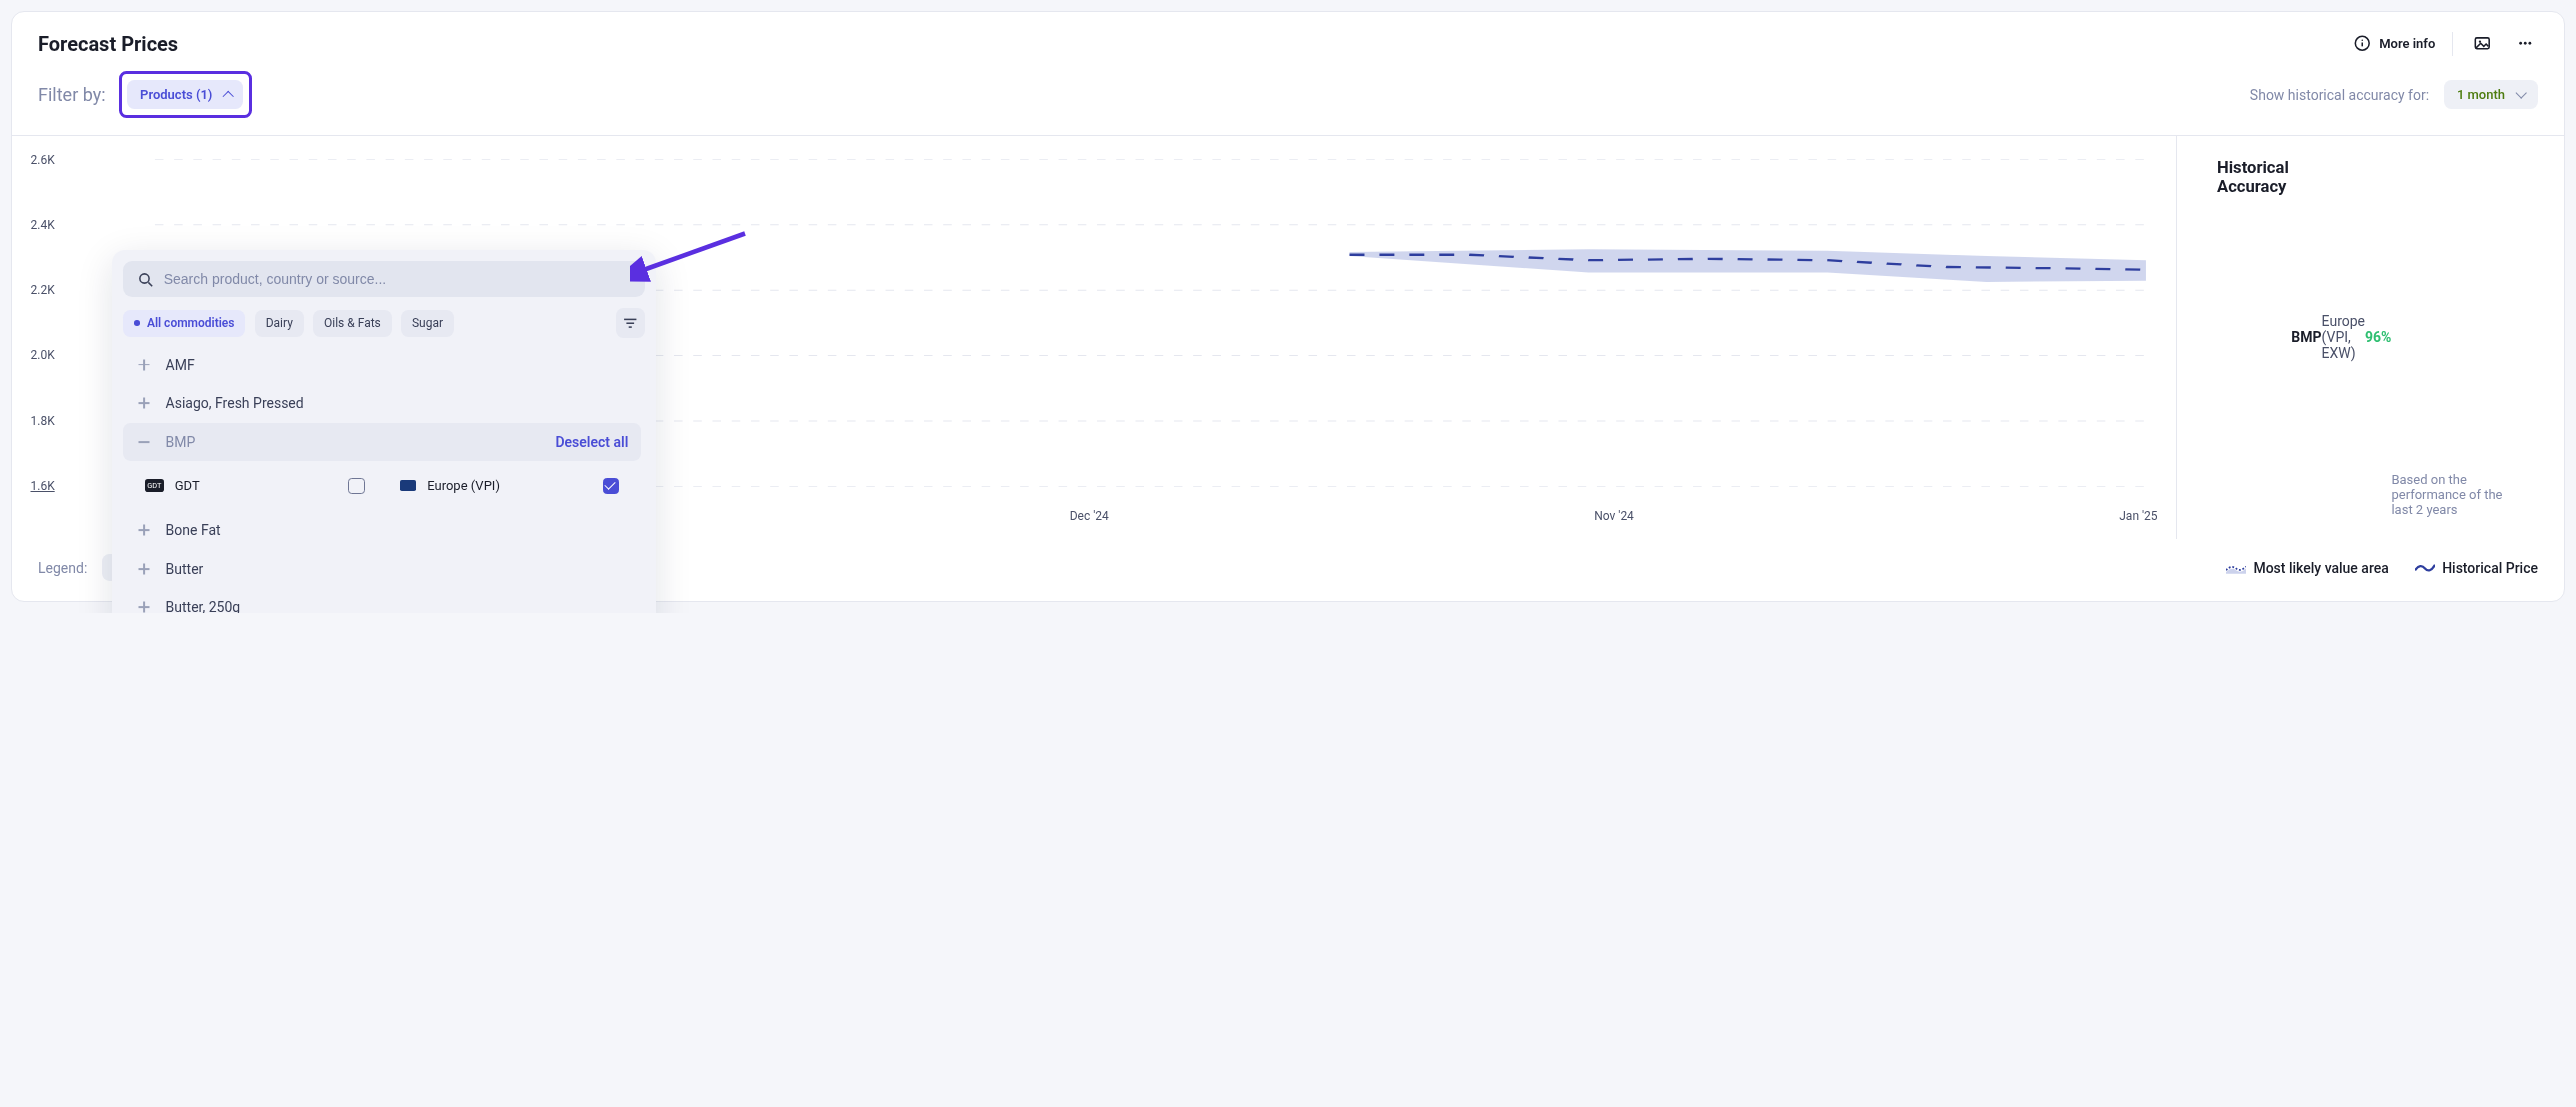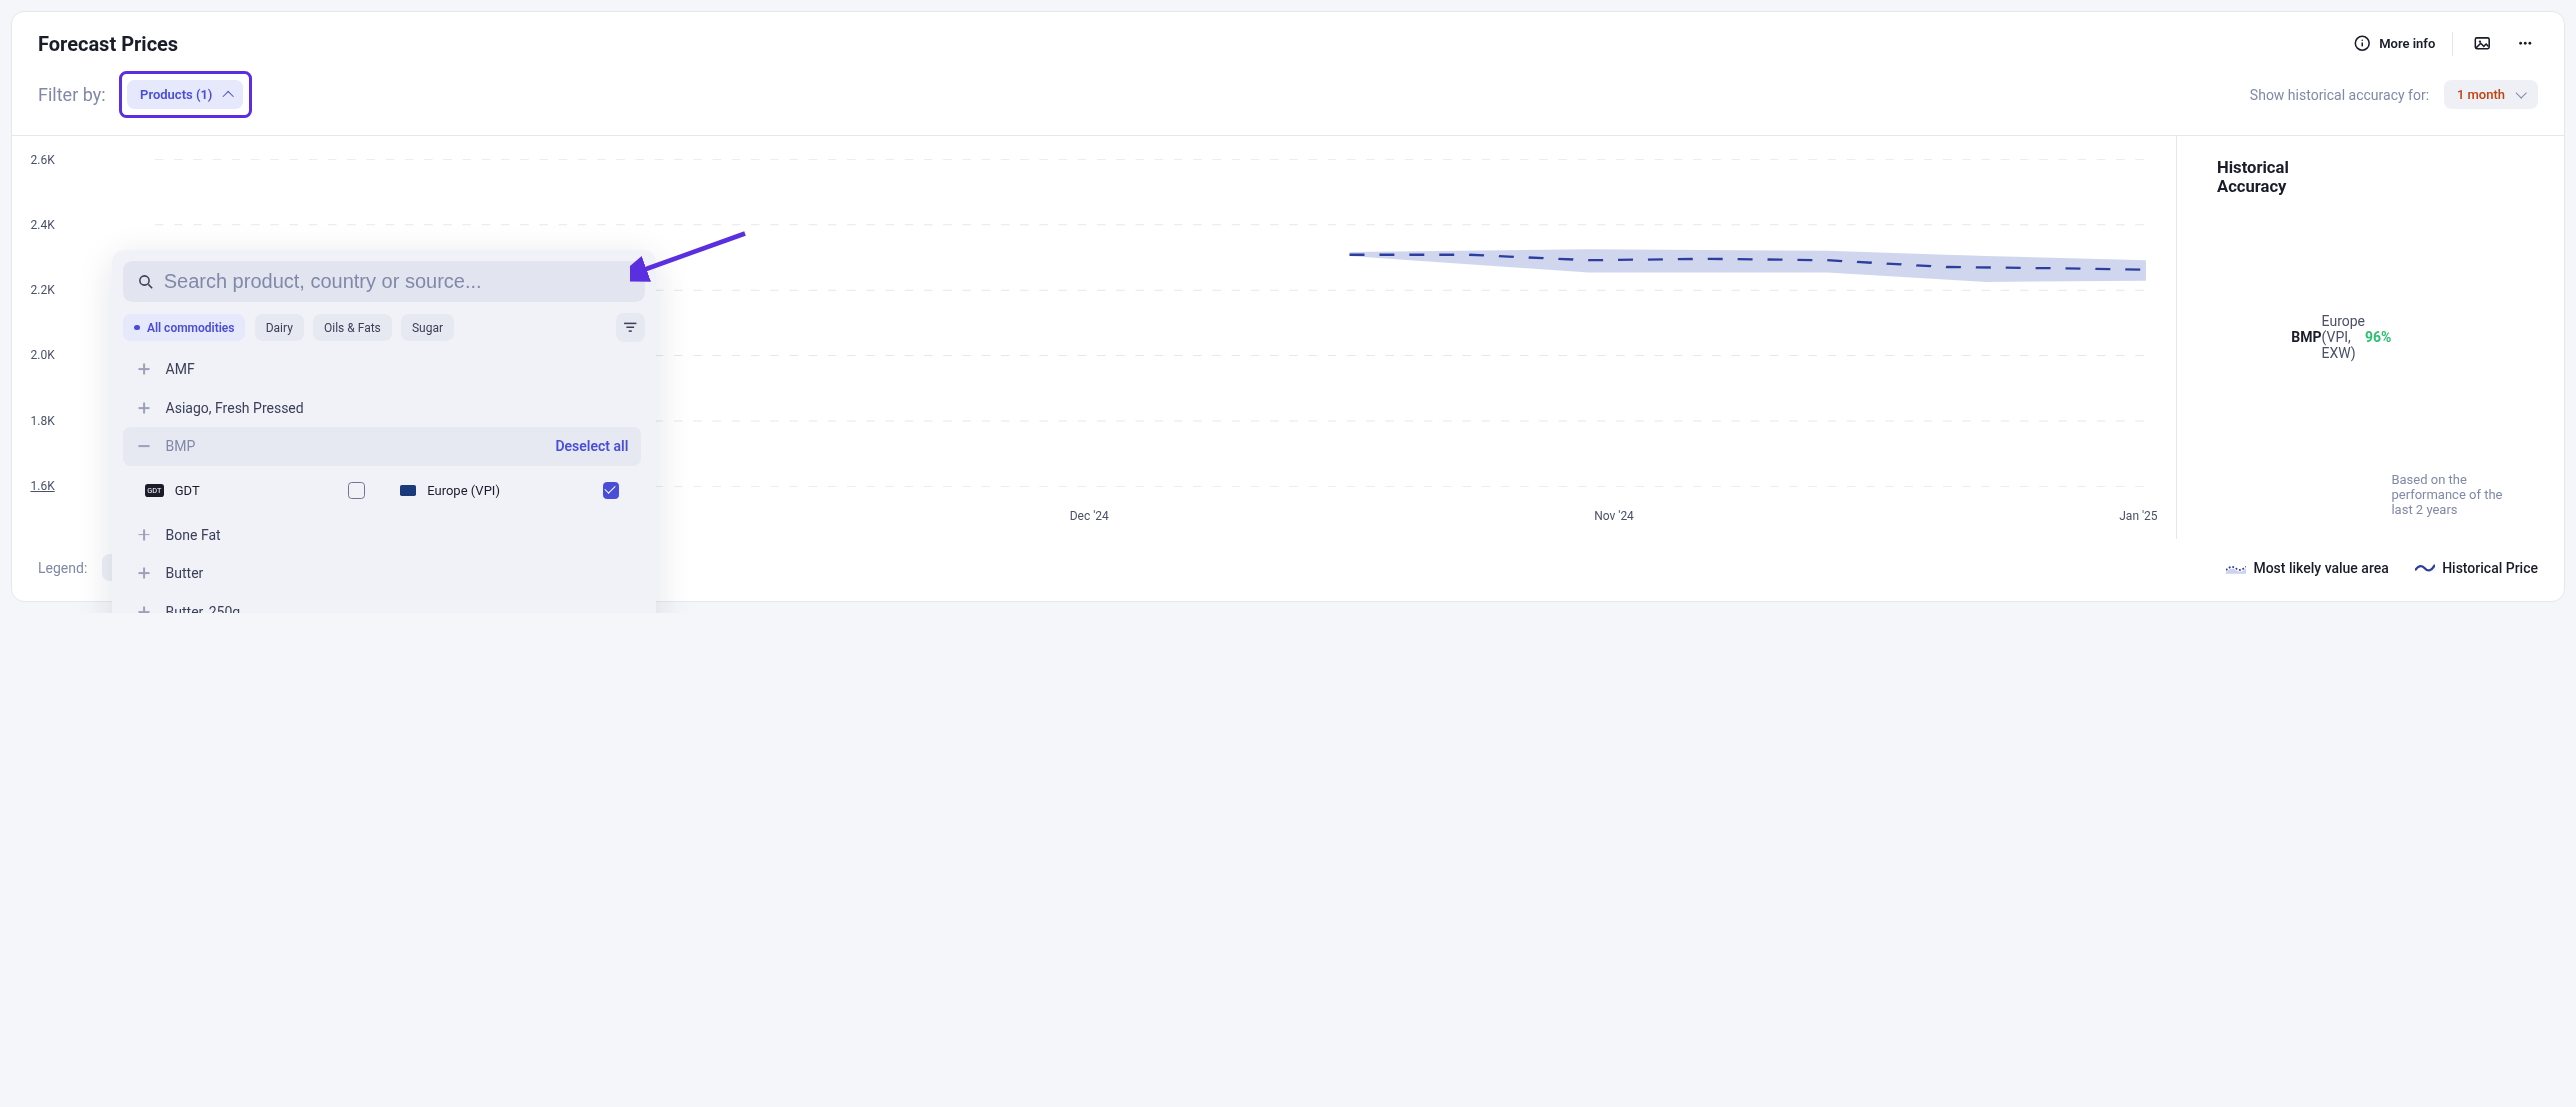--- a/index.html
+++ b/index.html
@@ -84,21 +84,21 @@
   transform: translateY(-30%) rotate(45deg);
 }
 .filter-right { display:flex; align-items:center; gap:14.8px; }
 .accuracy-label { color:#8189a8; font-size:14px; }
 .month-select {
   background:#eef0f6;
   border-radius:7.4px;
   padding:7.4px 33px 7.4px 13px;
   font-weight:500;
   font-size:13px;
-  color:#c2410c;
+  color:#4d7c0f;
   position:relative;
   cursor:pointer;
 }
 .month-select::after {
   content:"";
   position:absolute;
   right:13px; top:50%;
   width:7.4px; height:7.4px;
   border-right:1.8px solid #8189a8;
   border-bottom:1.8px solid #8189a8;
@@ -188,21 +188,21 @@
   display:flex;
   align-items:center;
   gap:9.2px;
   padding:9.2px 13px;
 }
 .search-wrap input {
   flex:1;
   border:none;
   background:transparent;
   outline:none;
-  font-size:20px;
+  font-size:14px;
   color:#4d7c0f;
 }
 .search-wrap input::placeholder { color:#8189a8; }
 .cats {
   display:flex;
   align-items:center;
   gap:9.2px;
   margin:11px 0 7.4px 0;
 }
 .cat-pill {

